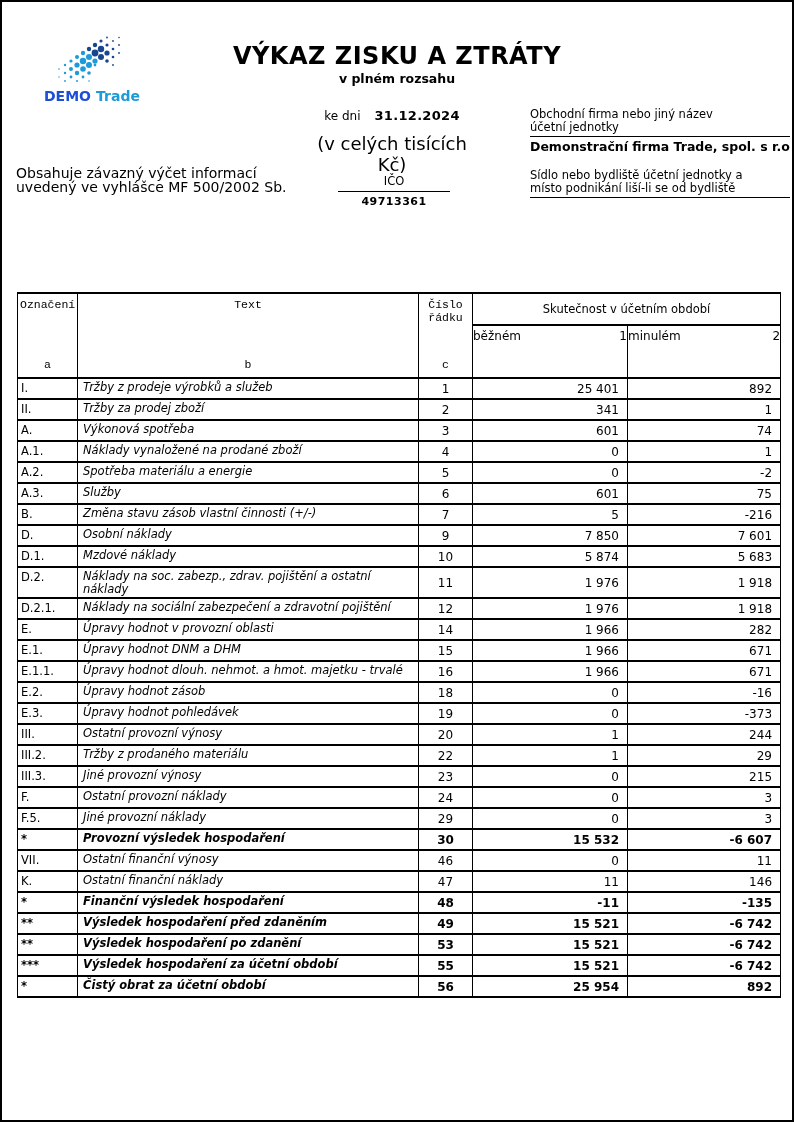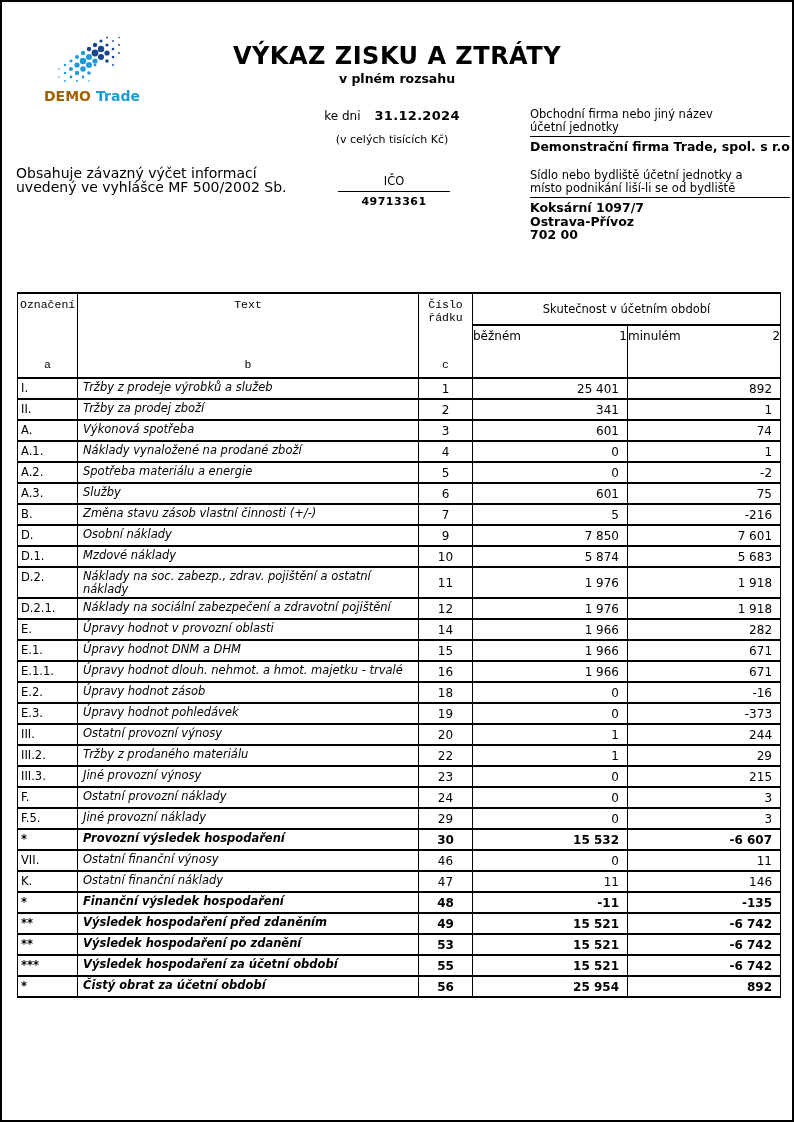--- a/index.html
+++ b/index.html
@@ -19,21 +19,21 @@
 
   
   .doc-title { position:absolute; top:40px; left:0; width:790px; text-align:center;
                font-size:24px; font-weight:bold; letter-spacing:0.5px; }
   .doc-subtitle { position:absolute; top:69px; left:0; width:790px; text-align:center;
                   font-size:12.5px; font-weight:bold; }
 
   .mid-col { position:absolute; left:300px; top:103px; width:180px; text-align:center; }
   .kedni-label { font-size:12px; }
   .kedni-date { font-size:13px; font-weight:bold; margin-left:14px; letter-spacing:0.3px; }
-  .units-note { margin-top:9px; font-size:11px; }
+  .units-note { margin-top:9px; font-size:18px; }
 
   .left-note { position:absolute; left:14px; top:165px; font-size:14px; line-height:13.5px; }
 
   .ico-block { position:absolute; left:336px; top:172px; width:112px; text-align:center; }
   .ico-label { font-size:11.5px; padding-bottom:3px; border-bottom:1px solid #000; }
   .ico-value { font-size:11px; font-weight:bold; padding-top:3px; letter-spacing:0.5px; }
 
   .right-col { position:absolute; left:528px; top:106px; width:260px; }
   .field-label { font-size:11.5px; line-height:13px; }
   .field-rule { border-bottom:1px solid #000; margin-top:2px; }
@@ -109,21 +109,21 @@
       <circle cx="9" cy="37" r="1.2"></circle>
         <circle cx="15" cy="41" r="1.4"></circle>
         <circle cx="21" cy="45" r="1.0"></circle>
       <circle cx="9" cy="45" r="0.9"></circle>
         <circle cx="3" cy="33" r="0.8"></circle>
         <circle cx="33" cy="45" r="0.8"></circle>
       <circle cx="3" cy="41" r="0.7"></circle>
     </g>
   </svg>
   <div class="logo-text">
-    <span style="color:#a16207">DEMO</span><span class="logo-trade" style="color:#1c9bd8">Trade</span>
+    <span style="color:#1d4ed8">DEMO</span><span class="logo-trade" style="color:#1c9bd8">Trade</span>
   </div>
 </div>
 
 <div class="doc-title">VÝKAZ ZISKU A ZTRÁTY</div>
 <div class="doc-subtitle">v plném rozsahu</div>
 
 <div class="mid-col">
   <div>
     <span class="kedni-label">ke dni</span><span class="kedni-date">31.12.2024</span>
   </div>
@@ -144,25 +144,20 @@
   <div>
     <div class="field-label">Obchodní firma nebo jiný název</div>
     <div class="field-label">účetní jednotky</div>
     <div class="field-rule"></div>
     <div class="company-name">Demonstrační firma Trade, spol. s r.o</div>
   </div>
   <div class="sidlo-block">
     <div class="field-label">Sídlo nebo bydliště účetní jednotky a</div>
     <div class="field-label">místo podnikání liší-li se od bydliště</div>
     <div class="field-rule"></div>
-    <div class="address-block">
-      <div class="address-line">Koksární 1097/7</div>
-      <div class="address-line">Ostrava-Přívoz</div>
-      <div class="address-line">702 00</div>
-    </div>
   </div>
 </div>
 
 <table class="pl-table">
   <colgroup>
     <col style="width:60px">
       <col style="width:341px">
       <col style="width:54px">
     <col style="width:155px">
       <col style="width:153px">

